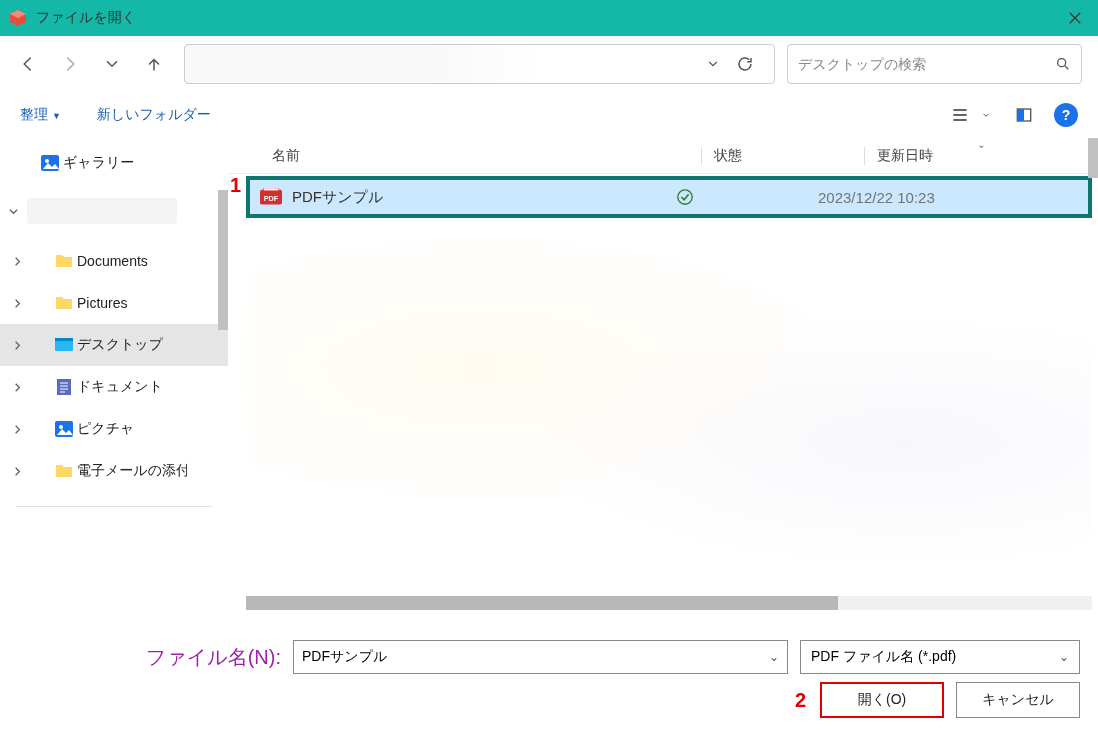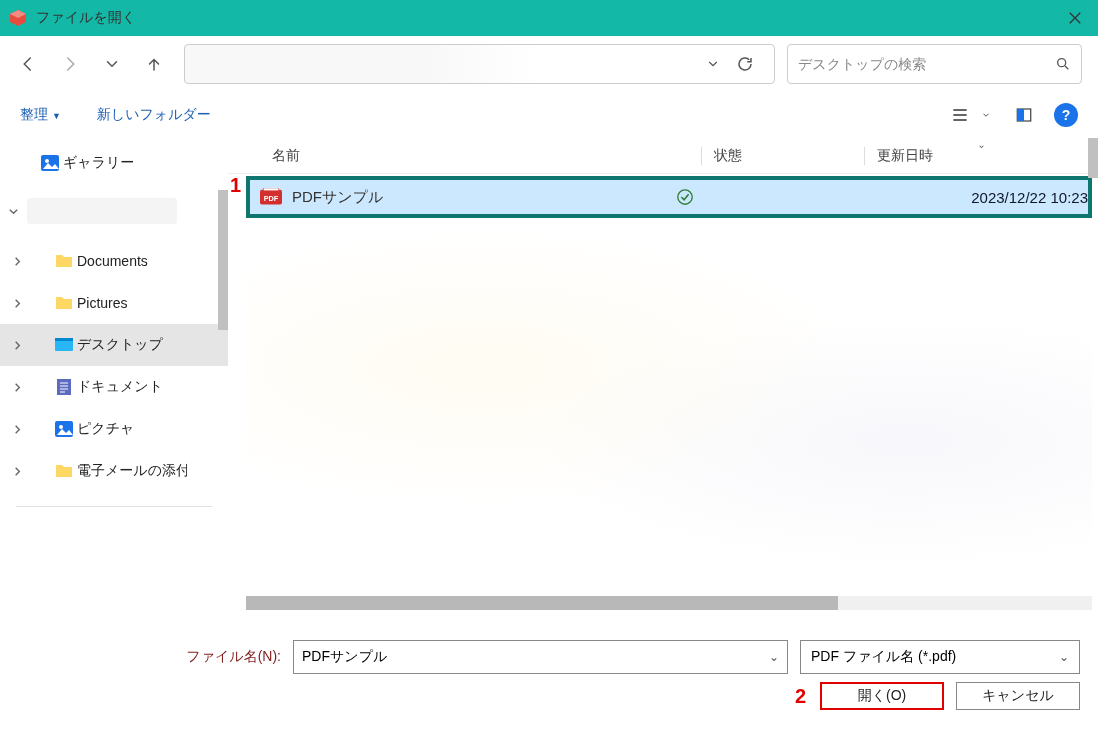--- a/index.html
+++ b/index.html
@@ -46,39 +46,39 @@
     .col-name { width: 410px; padding-left: 14px; }
     .col-status { width: 130px; border-left: 1px solid #ddd; padding-left: 12px; }
     .col-date { flex: 1; border-left: 1px solid #ddd; padding-left: 12px; position: relative; }
     .col-date .sort-ind { position: absolute; top: -8px; left: 50%; transform: translateX(-50%); font-size: 10px; color: #666; }
     .list-body { flex: 1; position: relative; overflow: hidden; }
     .file-row { height: 42px; display: flex; align-items: center; background: #cce8ff; border: 4px solid #0f766e; margin: 0 6px 0 18px; padding-left: 10px; font-size: 15px; color: #333; }
     .file-row .pdf-ico { width: 22px; height: 18px; display:flex; align-items:center; justify-content:center; margin-right: 10px; }
     .file-row .fname { width: 384px; }
     .file-row .fstatus { width: 130px; display:flex; align-items:center; }
     .file-row .fstatus svg { width:18px; height:18px; }
-    .file-row .fdate { flex: 1; color: #0f172a; padding-left: 12px; text-align: right; }
+    .file-row .fdate { flex: 1; color: #737373; padding-left: 12px; }
     .anno { position: absolute; font-size: 20px; font-weight: bold; color: #e00000; z-index: 10; }
     .anno.a1 { top: 0px; left: 2px; }
     .empty-area { position: absolute; top: 46px; left: 18px; right: 6px; bottom: 28px; background: radial-gradient(ellipse at 28% 40%, rgba(255,248,230,0.5) 0%, rgba(255,255,255,0) 45%), radial-gradient(ellipse at 78% 60%, rgba(240,240,248,0.5) 0%, rgba(255,255,255,0) 40%); }
     .hscroll { position: absolute; bottom: 8px; left: 18px; right: 6px; height: 14px; background: #f0f0f0; display:flex; align-items:center; }
     .hscroll .thumb { height: 14px; background: #b8b8b8; width: 70%; }
     .right-scroll-stub { position: absolute; top: 0; right: 0; width: 10px; height: 40px; background: #c0c0c0; }
     
     .footer { height: 116px; padding: 22px 18px 12px 0; display: flex; flex-direction: column; gap: 8px; }
     .footer-row1 { display: flex; align-items: center; justify-content: flex-end; gap: 12px; }
-    .fname-label { font-size: 14px; color: #7f1d1d; }
+    .fname-label { font-size: 20px; color: #a21caf; }
     .fname-combo { width: 495px; height: 34px; border: 1px solid #888; display: flex; align-items: center; padding: 0 8px; font-size: 14px; }
     .fname-combo span.cbtext { flex:1; }
     .filter-combo { width: 280px; height: 34px; border: 1px solid #888; display: flex; align-items: center; padding: 0 10px; font-size: 14px; }
     .filter-combo span.cbtext { flex:1; }
     .combo-caret { color:#555; font-size:12px; }
     .footer-row2 { display: flex; align-items: center; justify-content: flex-end; gap: 12px; position: relative; }
     .anno.a2 { position: static; margin-right: 2px; }
-    .btn { height: 28px; border: 1px solid #888; background: #fff; display: flex; align-items: center; justify-content: center; font-size: 14px; color: #222; }
+    .btn { height: 36px; border: 1px solid #888; background: #fff; display: flex; align-items: center; justify-content: center; font-size: 14px; color: #222; }
     .btn.open { width: 124px; border: 2px solid #e00000; }
     .btn.cancel { width: 124px; }
     
     svg { display:block; }
   </style>
 </head>
 <body>
 
 <div class="window">
 

